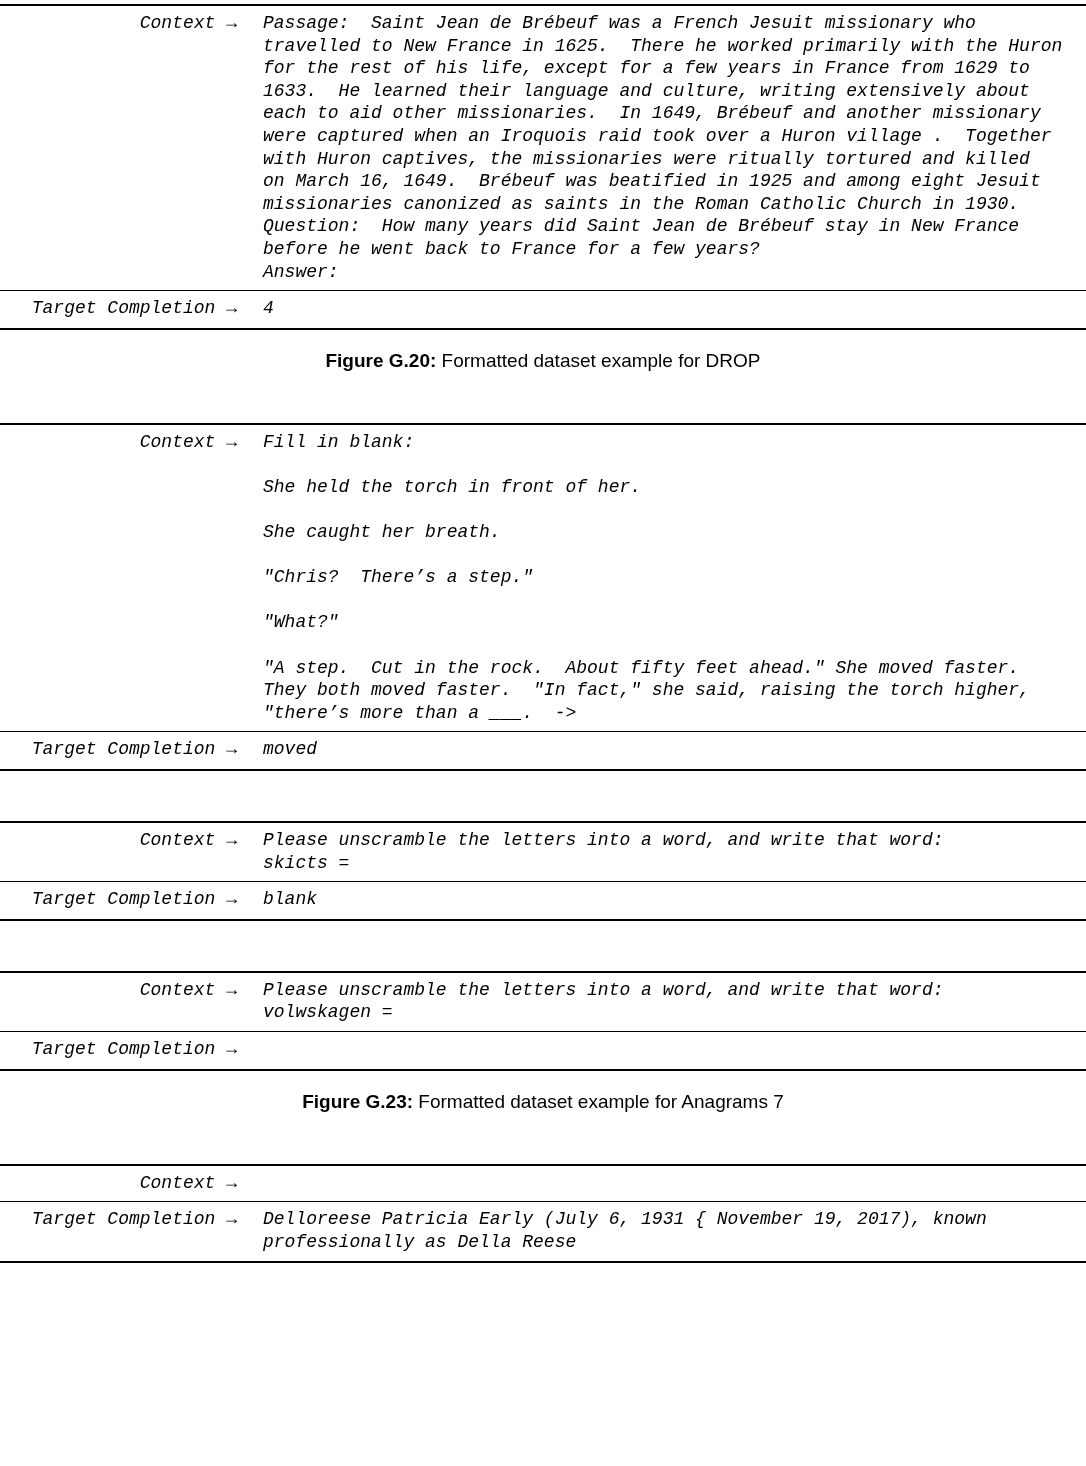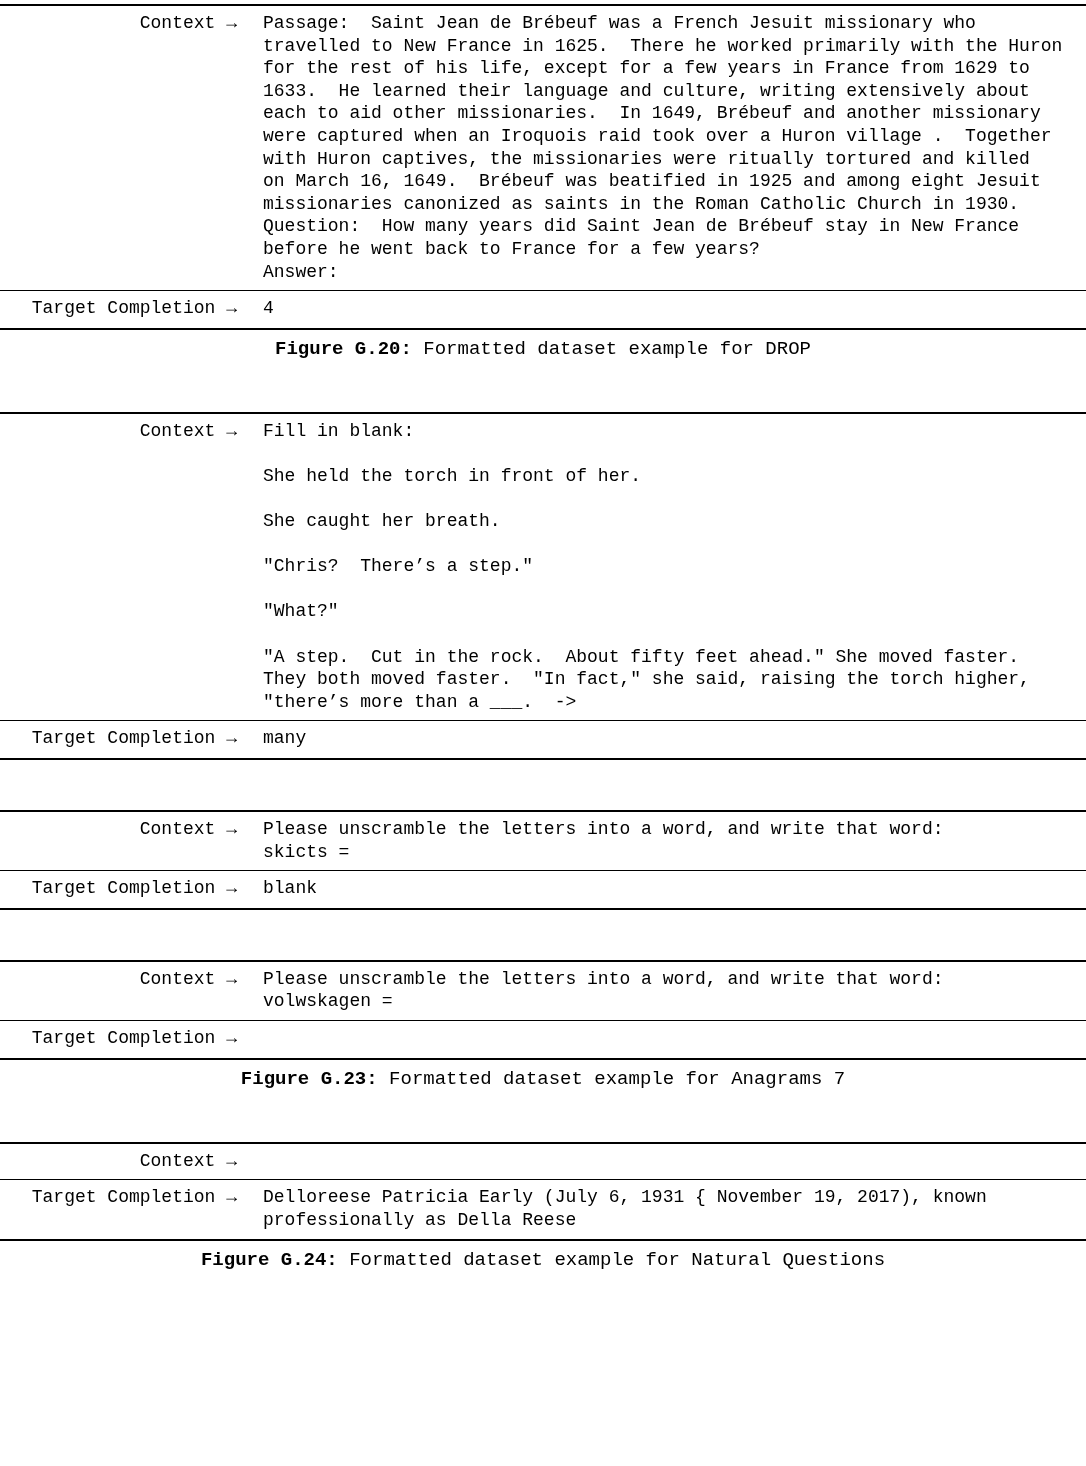--- a/index.html
+++ b/index.html
@@ -13,20 +13,21 @@
     min-height: 1466px;
     box-sizing: border-box;
     padding: 4px 0 12px 0;
     background: #ffffff;
   }
   .figure + .figure { margin-top: 50px; }
 
   .example {
     border-top: 2.5px solid #000;
     border-bottom: 2.5px solid #000;
+    font-style: italic;
   }
   .row {
     display: grid;
     grid-template-columns: 237px 1fr;
     column-gap: 26px;
     align-items: start;
   }
   .context-row { padding: 6px 0 7px 0; }
   .target-row  { border-top: 1.4px solid #000; padding: 6px 18px 8px 0; }
 
@@ -38,23 +39,23 @@
   .label-cell {
     text-align: right;
     white-space: nowrap;
   }
   .content-cell {
     white-space: pre-wrap;
     padding-right: 6px;
   }
 
   .caption {
-    margin: 7px 0 0 0;
+    margin: 18px 0 0 0;
     text-align: center;
-    font-family: Liberation Mono, monospace;
+    font-family: Liberation Sans, sans-serif;
     font-size: 19px;
     line-height: 25px;
   }
   .caption-label { font-weight: bold; }
 </style>
 </head>
 <body>
 
 <div class="page">
 
@@ -111,21 +112,21 @@
 
 "A step.  Cut in the rock.  About fifty feet ahead." She moved faster.
 They both moved faster.  "In fact," she said, raising the torch higher,
 "there’s more than a ___.  -&gt;</div>
       </div>
       <div class="row target-row">
         <div class="label-cell mono">
           <span>Target Completion</span>
           <span class="arrow">→</span>
         </div>
-        <div class="content-cell mono">many</div>
+        <div class="content-cell mono">moved</div>
       </div>
     </div>
   </div>
 
   <div class="figure">
     <div class="example">
       <div class="row context-row">
         <div class="label-cell mono">
           <span>Context</span>
           <span class="arrow">→</span>
@@ -176,19 +177,15 @@
       </div>
       <div class="row target-row">
         <div class="label-cell mono">
           <span>Target Completion</span>
           <span class="arrow">→</span>
         </div>
         <div class="content-cell mono">Delloreese Patricia Early (July 6, 1931 { November 19, 2017), known
 professionally as Della Reese</div>
       </div>
     </div>
-    <p class="caption">
-      <span class="caption-label">Figure G.24:</span>
-      <span>Formatted dataset example for Natural Questions</span>
-    </p>
   </div>
 
 </div>
 
 </body></html>

